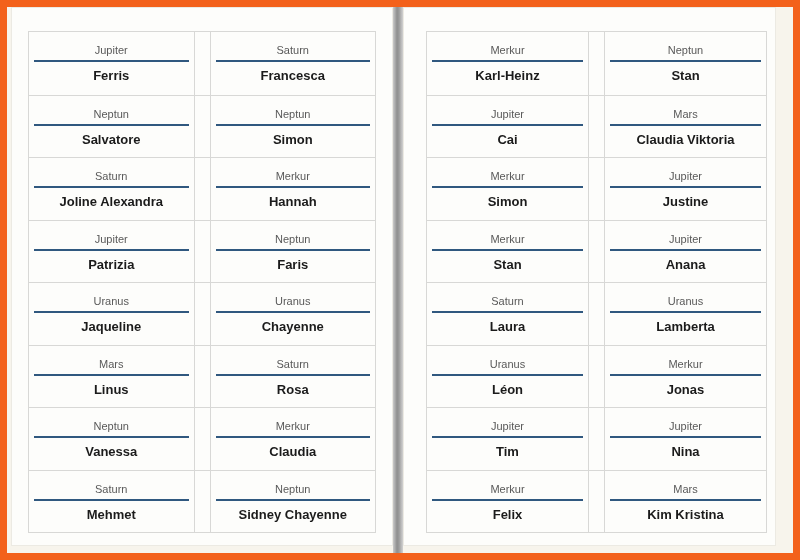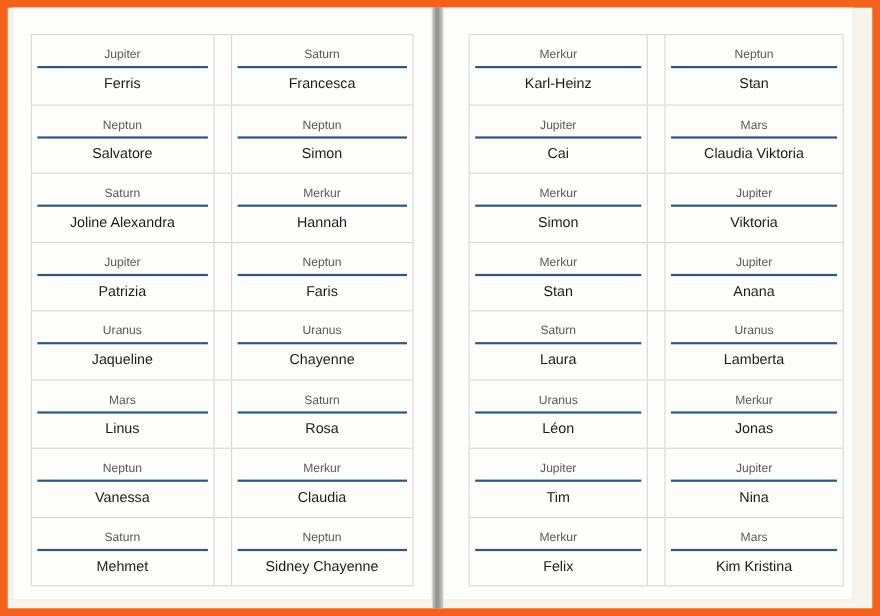--- a/index.html
+++ b/index.html
@@ -61,21 +61,21 @@
   }
   .rule {
     width: calc(100% - 10px);
     height: 2px;
     margin-top: 4px;
     background: var(--rule-blue, #30587F);
   }
   .person {
     margin-top: 7px;
     font-size: 13px;
-    font-weight: normal;
+    font-weight: bold;
     line-height: 1.1;
     color: var(--name-text, #1B1B1B);
   }
 </style>
 </head>
 <body>
 
 <div class="frame">
   <div class="page page-left">
     <div class="cards-table">
@@ -217,21 +217,21 @@
         <div class="card-row">
           <div class="card">
             <div class="planet">Merkur</div>
             <div class="rule"></div>
             <div class="person">Simon</div>
           </div>
           <div class="spacer"></div>
           <div class="card">
             <div class="planet">Jupiter</div>
             <div class="rule"></div>
-            <div class="person">Viktoria</div>
+            <div class="person">Justine</div>
           </div>
         </div>
         <div class="card-row">
           <div class="card">
             <div class="planet">Merkur</div>
             <div class="rule"></div>
             <div class="person">Stan</div>
           </div>
           <div class="spacer"></div>
           <div class="card">

